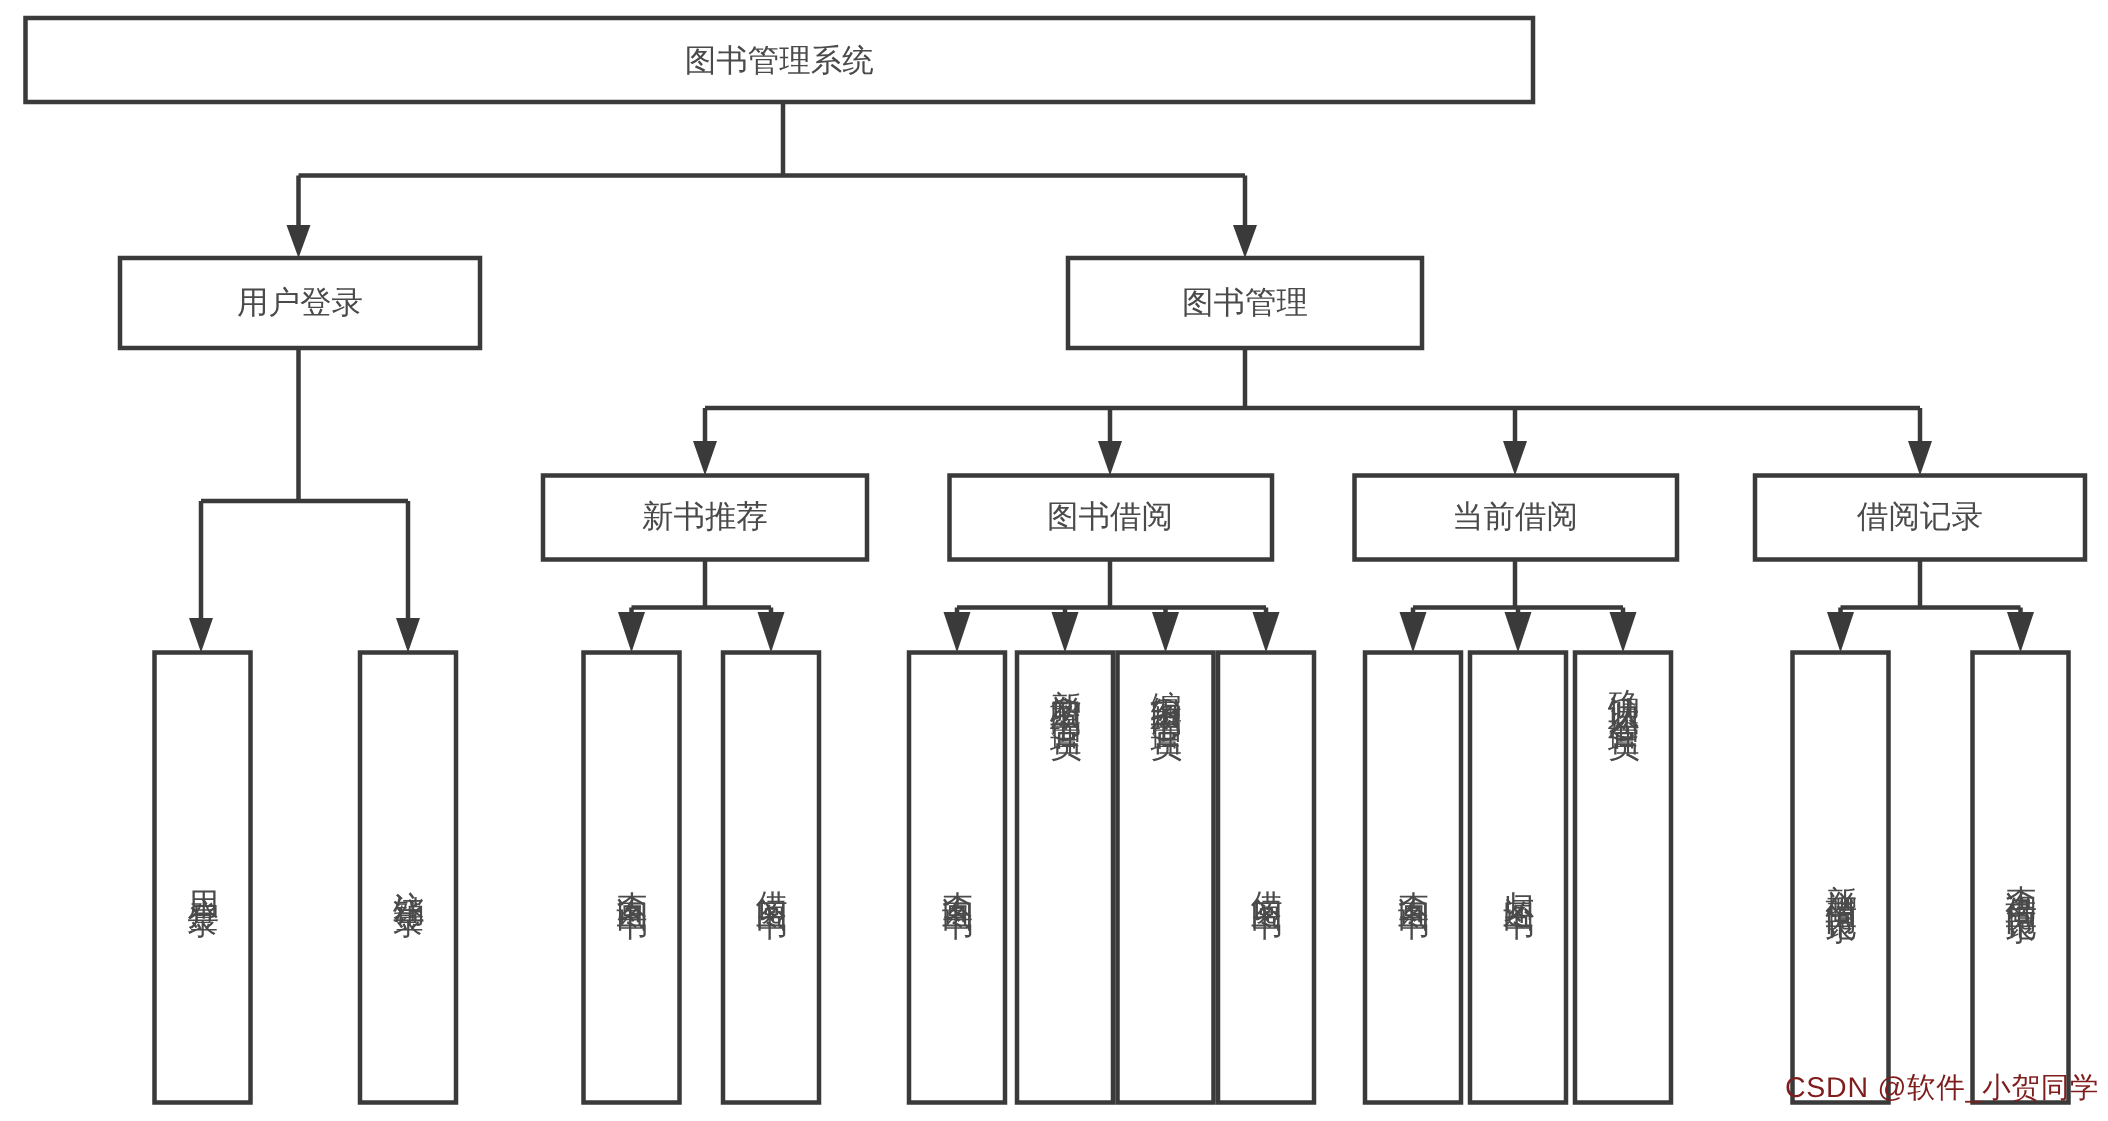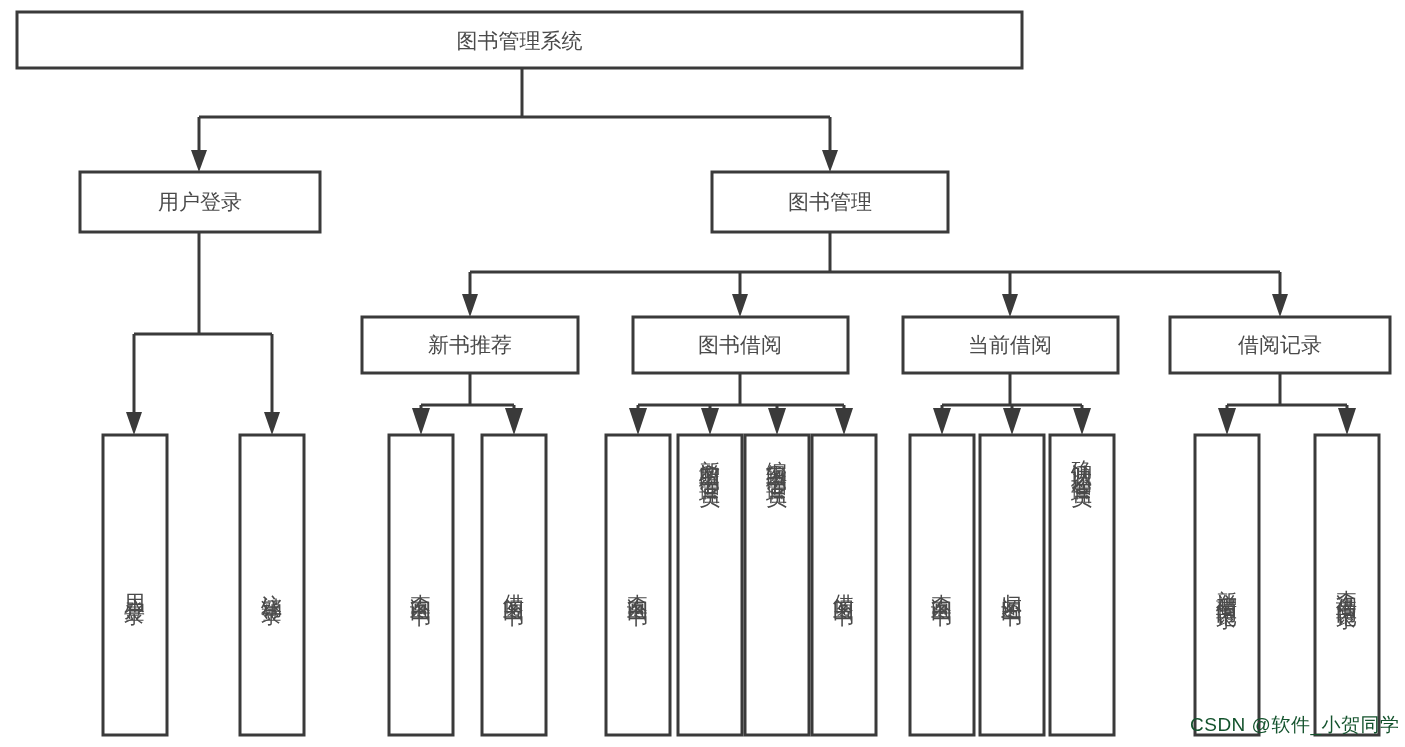--- a/index.html
+++ b/index.html
@@ -62,21 +62,21 @@
     line-height: 1.0;
     color: #4a4a4a;
     letter-spacing: 4px;
     white-space: nowrap;
     text-align: center;
   }
   .watermark {
     position: absolute;
     font-family: "Liberation Sans", "DejaVu Sans", sans-serif;
     font-size: 19px;
-    color: #14532d;
+    color: #7f1d1d;
     left: 1190px;
     top: 712px;
     white-space: nowrap;
     letter-spacing: 0.5px;
   }
 </style>
 </head>
 <body>
 
 <div id="diagram-root">

